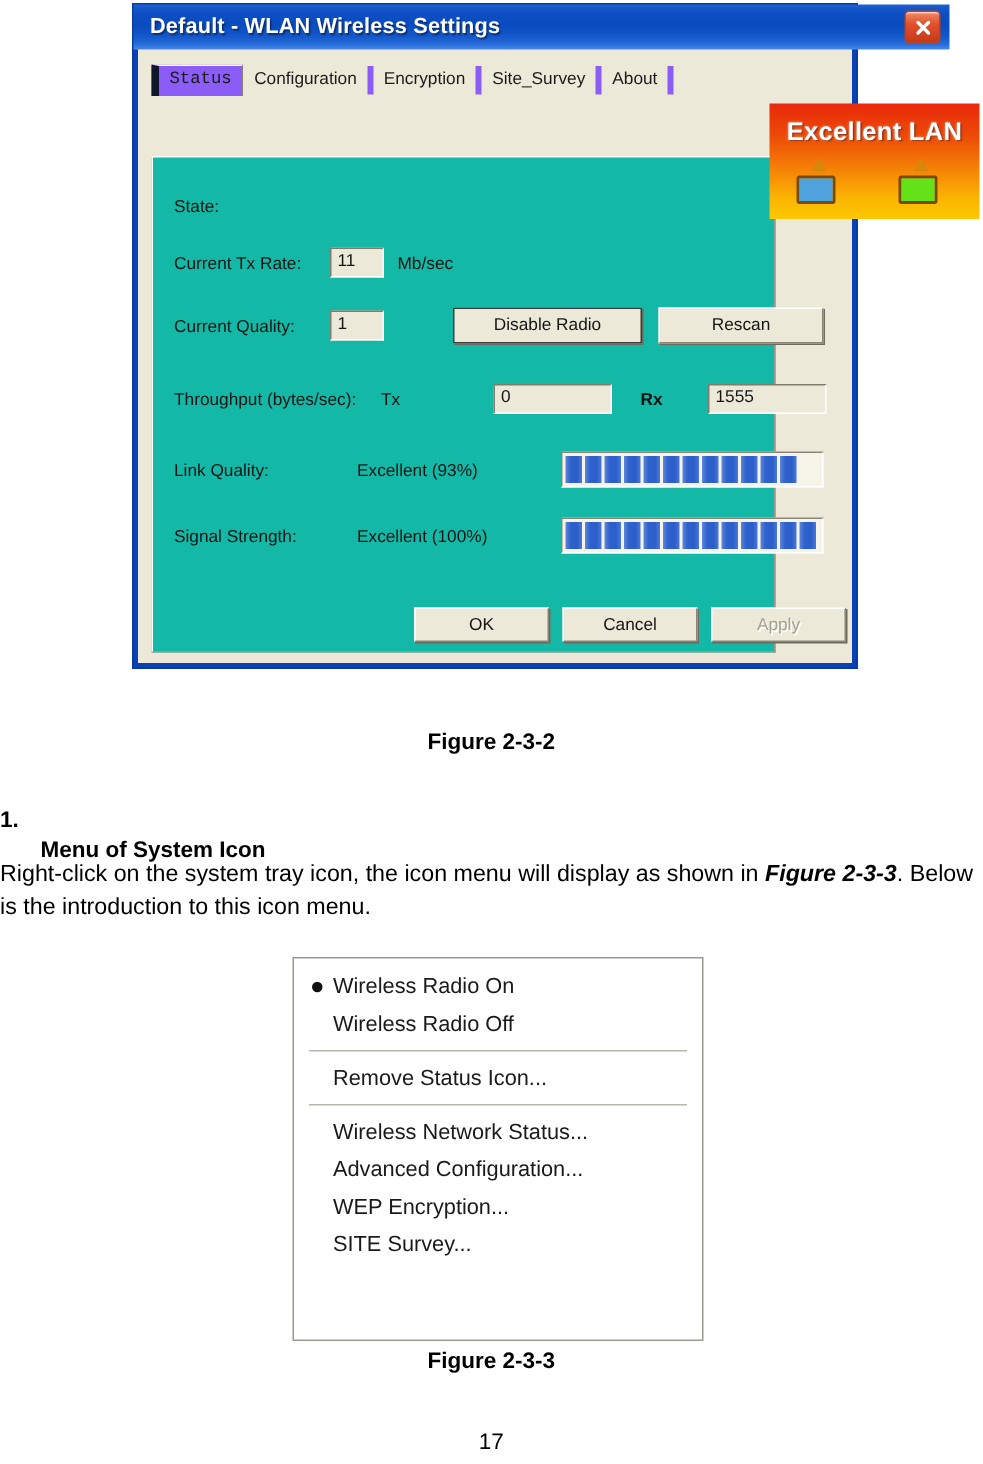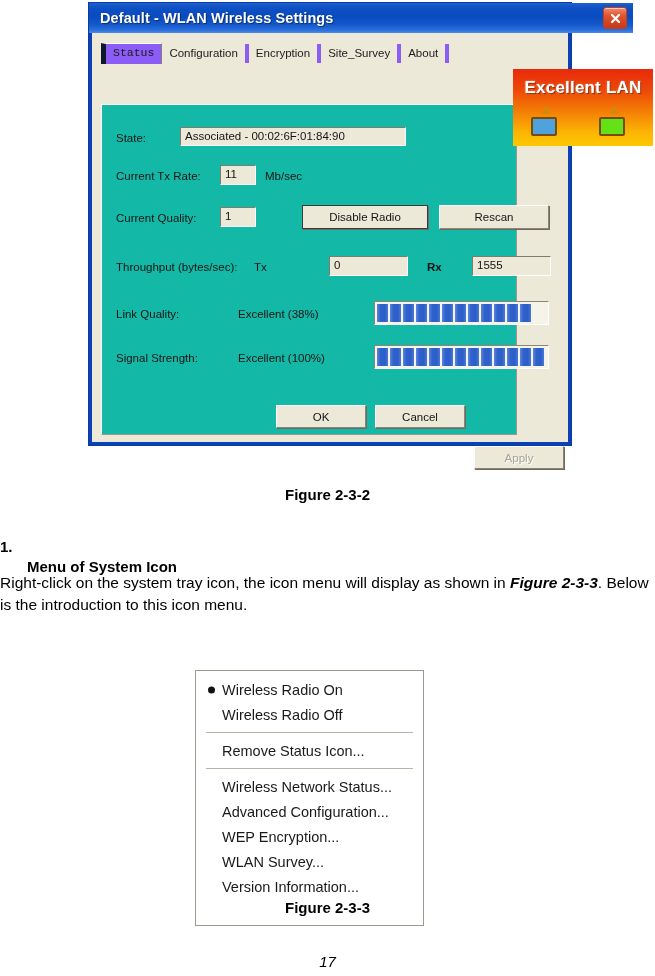--- a/index.html
+++ b/index.html
@@ -149,21 +149,20 @@
     display: flex;
     align-items: center;
     justify-content: center;
   }
   .btn.default {
     border: 1px solid #3b3b3b;
   }
   .btn.disabled {
     color: #a5a194;
     text-shadow: 1px 1px 0 #ffffff;
-    margin-top: 41px;
   }
 
   
   .meter {
     position: absolute;
     background: #f6f4e9;
     border-top: 1px solid #8a8577;
     border-left: 1px solid #8a8577;
     border-right: 1px solid #ffffff;
     border-bottom: 1px solid #ffffff;
@@ -250,27 +249,26 @@
     text-align: center;
     font-size: 15px;
     color: #000000;
   }
 
   
   .ctxmenu {
     position: absolute;
     left: 195px;
     top: 638px;
-    width: 229px;
+    width: 274px;
     height: 256px;
     background: #ffffff;
     border: 1px solid #9c9a8e;
     box-sizing: border-box;
     padding: 6px 0 6px 0;
-    margin-top: 32px;
   }
   .mi {
     height: 25px;
     display: flex;
     align-items: center;
     padding-left: 26px;
     font-size: 14.5px;
     color: #1a1a1a;
     position: relative;
     white-space: nowrap;
@@ -310,40 +308,39 @@
       <div class="tab active">Status</div>
       <div class="tab">Configuration</div>
       <div class="tab">Encryption</div>
       <div class="tab">Site_Survey</div>
       <div class="tab">About</div>
     </div>
 
     <div class="tabpage">
 
       <div class="lbl" style="left:14px; top:27px;">State:</div>
-      <div class="field" style="left:78px; top:22px; width:226px; height:19px;">Associated - 00:02:6F:01:84:90</div>
 
       <div class="lbl" style="left:14px; top:65px;">Current Tx Rate:</div>
       <div class="field" style="left:118px; top:60px; width:36px; height:20px;">11</div>
       <div class="lbl" style="left:163px; top:65px;">Mb/sec</div>
 
       <div class="lbl" style="left:14px; top:107px;">Current Quality:</div>
       <div class="field" style="left:118px; top:102px; width:36px; height:20px;">1</div>
 
       <div class="btn default" style="left:200px; top:100px; width:126px; height:24px;">Disable Radio</div>
       <div class="btn" style="left:337px; top:100px; width:110px; height:24px;">Rescan</div>
 
       <div class="lbl" style="left:14px; top:156px;">Throughput (bytes/sec):</div>
       <div class="lbl" style="left:152px; top:156px;">Tx</div>
       <div class="field" style="left:227px; top:151px; width:79px; height:20px;">0</div>
       <div class="lbl" style="left:325px; top:156px;font-weight:bold;">Rx</div>
       <div class="field" style="left:370px; top:151px; width:79px; height:20px;">1555</div>
 
       <div class="lbl" style="left:14px; top:203px;">Link Quality:</div>
-      <div class="lbl" style="left:136px; top:203px;">Excellent (38%)</div>
+      <div class="lbl" style="left:136px; top:203px;">Excellent (93%)</div>
       <div class="meter" style="left:272px; top:196px; width:175px; height:24px;">
           <div class="seg"></div>
           <div class="seg"></div>
           <div class="seg"></div>
           <div class="seg"></div>
           <div class="seg"></div>
           <div class="seg"></div>
           <div class="seg"></div>
           <div class="seg"></div>
           <div class="seg"></div>
@@ -417,23 +414,20 @@
     <div class="mi">
       <span>Wireless Network Status...</span>
     </div>
     <div class="mi">
       <span>Advanced Configuration...</span>
     </div>
     <div class="mi">
       <span>WEP Encryption...</span>
     </div>
     <div class="mi">
-      <span>WLAN Survey...</span>
-    </div>
-    <div class="mi">
-      <span>Version Information...</span>
+      <span>SITE Survey...</span>
     </div>
   </div>
 </div>
 
 <div class="fig-caption" style="top:899px;">Figure 2-3-3</div>
 
-<div class="page-num" style="top:953px;font-style:italic;">17</div>
+<div class="page-num" style="top:953px;">17</div>
 
 </body></html>

